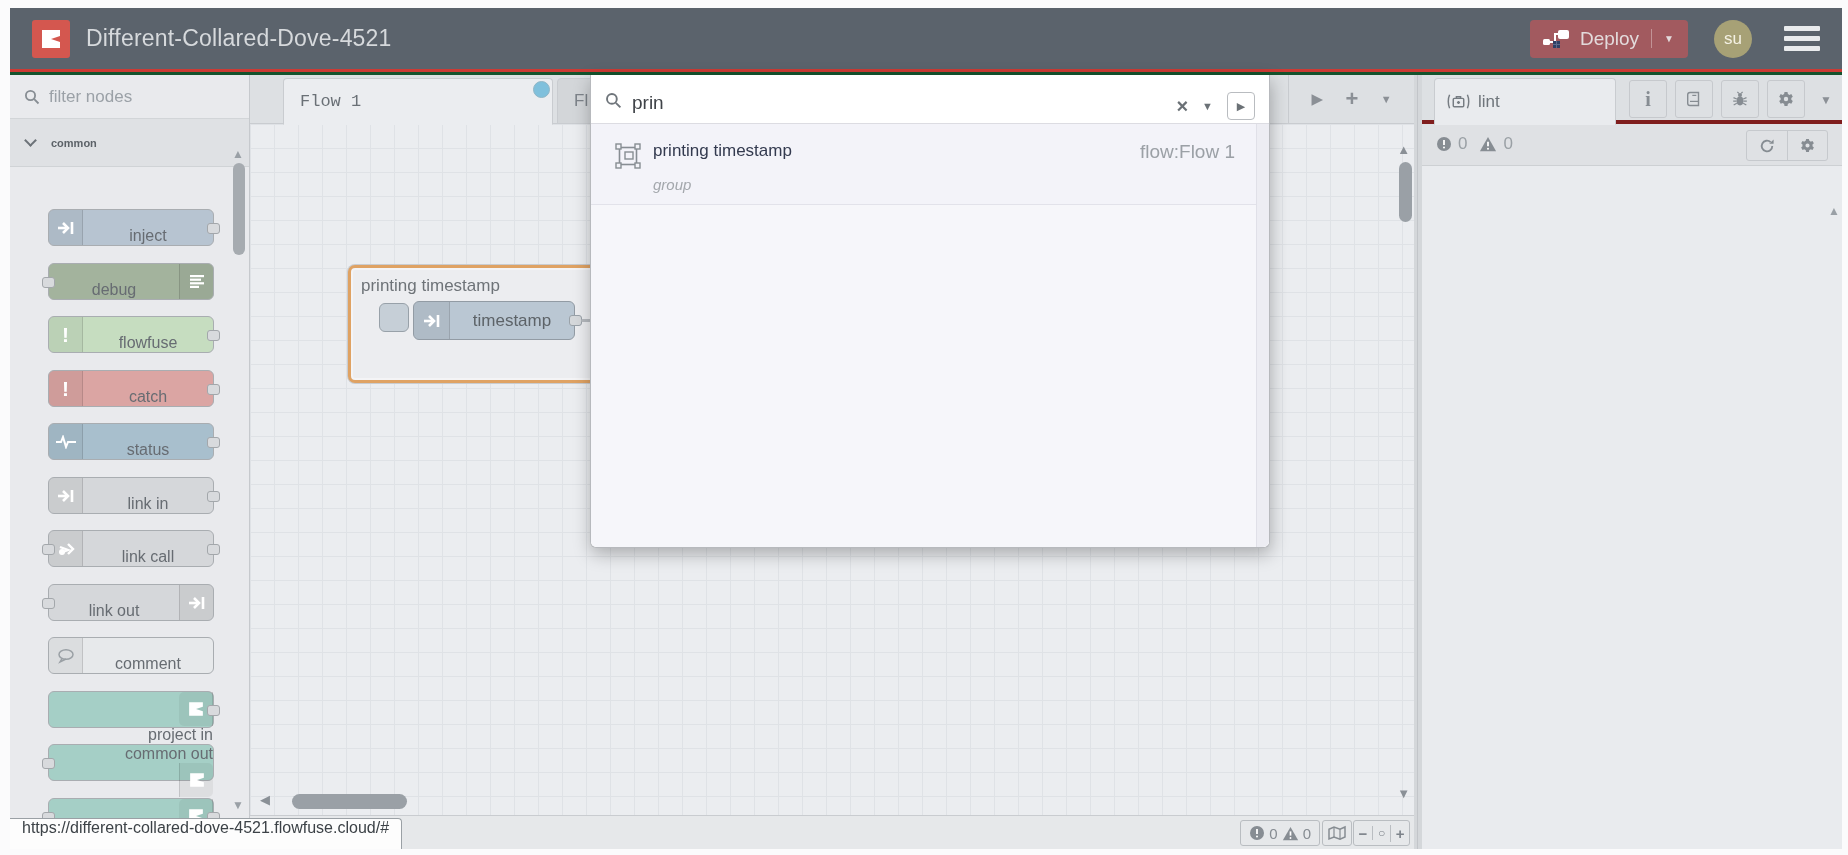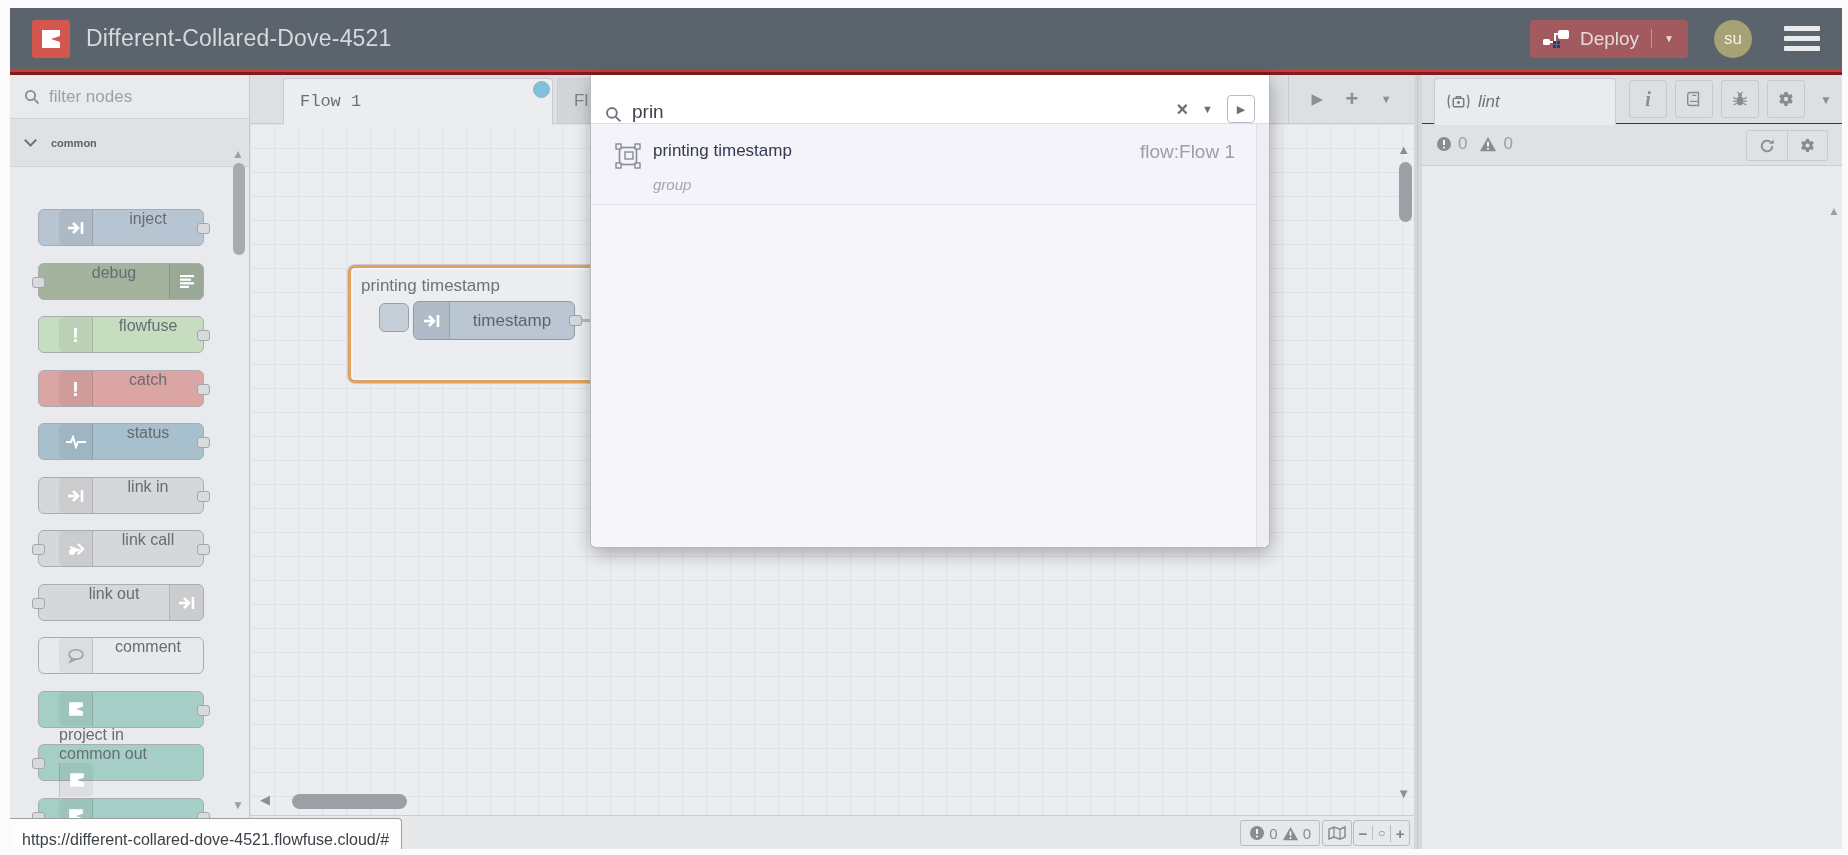--- a/index.html
+++ b/index.html
@@ -1,19 +1,19 @@
 <!DOCTYPE html>
 <html><head>
 <meta charset="utf-8">
 <style>
   * { box-sizing: border-box; margin: 0; padding: 0; }
   html,body { background:#fbfbfc; }
   body { font-family: "Liberation Sans", sans-serif; }
   .stage { position:relative; width:1848px; height:855px; background:#fbfbfc; overflow:hidden; }
-  .app { position:absolute; left:10px; top:8px; width:1832px; height:841px; background:#7f1d1d; }
+  .app { position:absolute; left:10px; top:8px; width:1832px; height:841px; background:#14532d; }
 
   
   .header { position:absolute; left:0; top:0; right:0; height:64px; background:#5b636c;
             border-bottom:3px solid #cc3a34; display:flex; align-items:center; padding:0 16px; z-index:30; }
   .logo { width:38px; height:38px; border-radius:3px; background:#d4574f; display:flex; align-items:center; justify-content:center; margin-left:6px; }
   .app-title { color:#d6d9dc; font-size:23px; margin-left:16px; letter-spacing:.2px; }
   .header-right { margin-left:auto; display:flex; align-items:center; gap:26px; }
   .deploy-btn { background:#a25a5f; border-radius:4px; height:38px; display:flex; align-items:center; padding:0 12px 0 12px; cursor:pointer; }
   .deploy-btn .dlabel { color:#e3dbdc; font-size:19px; margin:0 10px 0 10px; }
   .deploy-caret { border-left:1px solid rgba(255,255,255,.35); padding:4px 2px 4px 12px; margin-left:2px; color:#e3dbdc; font-size:10px; }
@@ -21,22 +21,22 @@
   .burger { display:flex; flex-direction:column; gap:5px; padding:4px 6px; cursor:pointer; }
   .burger i { display:block; width:36px; height:5px; background:#e9ebed; border-radius:1px; }
 
   
   .palette { position:absolute; left:0; top:67px; bottom:0; width:240px; background:#e9eaed; border-right:1px solid #c6c9cd; z-index:5; }
   .p-filter { position:relative; height:44px; border-bottom:1px solid #d2d5d8; display:flex; align-items:center; padding:0 14px; }
   .p-filter .ph { color:#9ba1a7; font-size:17px; margin-left:9px; }
   .p-cat { height:48px; background:#dfe1e4; border-bottom:1px solid #d0d3d6; display:flex; align-items:center; padding:0 14px; }
   .p-cat .chev { width:9px; height:9px; border-left:2px solid #6c7278; border-bottom:2px solid #6c7278; transform:rotate(-45deg); margin:-4px 8px 0 2px; }
   .p-cat .clabel { color:#5c6268; font-size:11px; font-weight:bold; margin-left:8px; }
-  .pnode { position:absolute; left:28px; width:166px; height:37px; border:1px solid #a9adb1; border-radius:6px;
-           display:flex; align-items:flex-start; cursor:grab;padding-left:20px; }
+  .pnode { position:absolute; left:38px; width:166px; height:37px; border:1px solid #a9adb1; border-radius:6px;
+           display:flex; align-items:flex-end; cursor:grab; }
   .pnl { flex:1; text-align:center; color:#676c72; font-size:16px; white-space:nowrap; }
   .pni { width:34px; height:100%; display:flex; align-items:center; justify-content:center; flex:0 0 34px; }
   .pni.lft { border-right:1px solid rgba(0,0,0,.12); background:rgba(0,0,0,.05); border-radius:5px 0 0 5px; }
   .pni.rgt { border-left:1px solid rgba(0,0,0,.12); background:rgba(0,0,0,.05); border-radius:0 5px 5px 0; order:2; }
   .excl { color:#fff; font-size:21px; font-weight:bold; }
   .port { position:absolute; width:13px; height:11px; background:#d8dadd; border:1px solid #a3a7ab; border-radius:3px; top:13px; }
   .port.pl { left:-7px; } .port.pr { right:-7px; }
   .n-inject { background:#b7c4d1; } .n-debug { background:#a3b39d; } .n-complete { background:#c6ddc0; }
   .n-catch { background:#dba5a3; } .n-status { background:#a8bfcd; } .n-link { background:#d5d7da; }
   .n-comment { background:#e7e9eb; } .n-project { background:#a5cfc6;flex-direction:column; }
@@ -80,57 +80,57 @@
   .cf-map { right:62px; width:30px; justify-content:center; cursor:pointer; }
   .cf-zoom { right:4px; width:57px; }
   .cf-zoom span { flex:1; text-align:center; font-size:15px; font-weight:bold; color:#7d838a; cursor:pointer; }
   .cf-zoom span + span { border-left:1px solid #b9bdc1; }
   .cf-zoom .circ { font-size:12px; font-weight:normal; }
 
   
   .sep { position:absolute; left:1404px; top:67px; bottom:0; width:8px; background:#d4d7da; cursor:col-resize; }
   .sep i { position:absolute; left:3px; top:0; bottom:0; width:1px; background:#c2c5c9; }
   .sidebar { position:absolute; left:1412px; right:0; top:67px; bottom:0; background:#e4e6e9; }
-  .sb-tabbar { position:absolute; left:0; right:0; top:0; height:49px; background:#dde0e3; border-bottom:1px solid #7f1d1d;font-style:italic; }
+  .sb-tabbar { position:absolute; left:0; right:0; top:0; height:49px; background:#dde0e3; border-bottom:4px solid #7f1d1d; }
   .sb-tab { position:absolute; left:12px; top:3px; width:182px; height:47px; background:#e9ebee; border:1px solid #c9ccd0; border-bottom:1px solid #e9ebee;
             border-radius:4px 4px 0 0; display:flex; align-items:center; padding:0 12px; gap:8px; color:#6f757b; font-size:17px; z-index:2; }
   .sb-actions { position:absolute; left:207px; top:5px; display:flex; gap:8px; }
   .sb-actions .abtn { width:38px; height:38px; border:1px solid #c6c9cd; border-radius:3px; display:flex; align-items:center; justify-content:center; cursor:pointer; color:#868c92; }
   .sb-actions .abtn .serif-i { font-family:"Liberation Serif", serif; font-weight:bold; font-size:20px; }
   .sb-caret { position:absolute; right:10px; top:18px; color:#8b9096; font-size:12px; cursor:pointer; }
   .sb-toolbar { position:absolute; left:0; right:0; top:49px; height:42px; background:#dfe1e4; border-bottom:1px solid #cdd0d3; }
   .sb-counts { position:absolute; left:14px; top:10px; display:flex; align-items:center; gap:6px; color:#9aa0a5; font-size:17px; }
   .sb-btns { position:absolute; right:14px; top:6px; display:flex; border:1px solid #c6c9cd; border-radius:3px; }
   .sb-btns .abtn { width:40px; height:29px; display:flex; align-items:center; justify-content:center; cursor:pointer; }
   .sb-btns .abtn + .abtn { border-left:1px solid #c6c9cd; }
   .sb-panel { position:absolute; left:0; right:0; top:91px; bottom:0; background:#e9ebee; }
   .sb-panel .pup { position:absolute; right:2px; top:38px; color:#9aa0a6; font-size:12px; }
 
   
   .search-dialog { position:absolute; left:580px; top:67px; width:680px; height:473px; background:#fff;
                    border:1px solid #b7b9bd; border-top:none; border-radius:0 0 6px 6px;
                    box-shadow:1px 6px 18px rgba(0,0,0,.28); z-index:40; }
-  .sd-input-row { position:relative; height:48px; display:flex; align-items:flex-end; padding:0 14px; }
+  .sd-input-row { position:relative; height:48px; display:flex; align-items:flex-start; padding:17px 14px; }
   .sd-input-row input { border:none; outline:none; flex:1; font-size:19px; color:#3f4348; margin-left:10px; font-family:"Liberation Sans", sans-serif; background:transparent; }
   .sd-controls { display:flex; align-items:center; gap:14px; }
   .sd-clear { color:#6b7176; font-size:20px; font-weight:bold; cursor:pointer; line-height:1; }
   .sd-caret { color:#6b7176; font-size:11px; cursor:pointer; }
   .sd-open { width:28px; height:28px; border:1px solid #b9bcc0; border-radius:4px; display:flex; align-items:center; justify-content:center; color:#6b7176; font-size:11px; cursor:pointer; }
   .sd-results { position:absolute; left:0; right:0; top:48px; bottom:0; background:#f6f6fa; border-top:1px solid #dcdce2; border-radius:0 0 6px 6px; overflow:hidden; }
   .sd-row { height:81px; background:#f3f3f9; border-bottom:1px solid #e2e2ea; padding:17px 34px 0 24px; cursor:pointer; }
   .sd-row-top { display:flex; align-items:flex-start; }
   .sd-row-icon { margin:2px 12px 0 0; }
   .sd-title { font-size:17px; color:#333a4f; }
   .sd-flow { margin-left:auto; font-size:19px; color:#9ba0a6; }
   .sd-sub { font-size:15px; color:#a3a7ac; font-style:italic; margin:7px 0 0 38px; }
   .sd-track { position:absolute; right:0; top:0; bottom:0; width:13px; background:#ededf3; border-left:1px solid #e0e0e8; border-radius:0 0 6px 0; }
 
   
   .url-tip { position:absolute; left:0; bottom:0; height:31px; background:#fdfdfd; border:1px solid #9aa0a5; border-left:none; border-bottom:none;
-             border-radius:0 4px 0 0; display:flex; align-items:flex-end; padding:0 12px; z-index:60; }
+             border-radius:0 4px 0 0; display:flex; align-items:flex-start; padding:0 12px; z-index:60; }
   .url-tip span { font-size:16px; color:#3c4247; white-space:nowrap; }
 </style>
 </head>
 <body>
 
 <div class="stage">
 <div class="app">
 
   <div class="header">
     <div class="logo">

